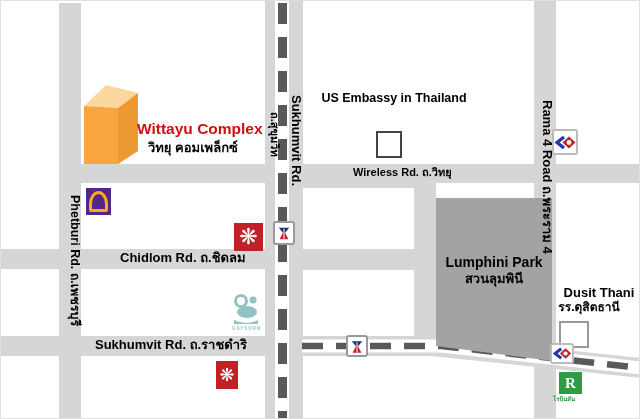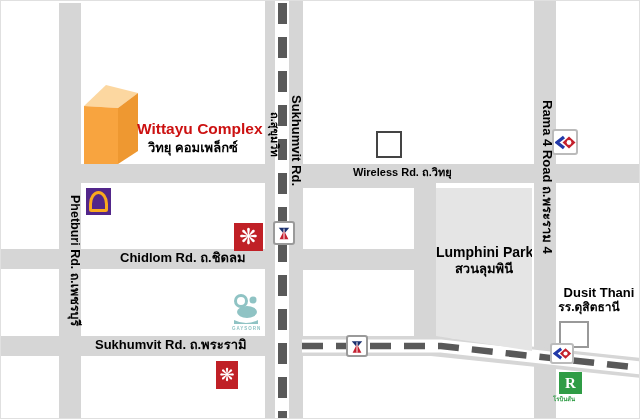--- a/index.html
+++ b/index.html
@@ -6,21 +6,21 @@
   .map{position:relative;width:640px;height:419px;background:#ffffff;overflow:hidden;
        font-family:"Liberation Sans",sans-serif;border:1px solid #e0e0e0;box-sizing:border-box;}
   .road{position:absolute;background:#d6d6d6;}
   .whiteblock{position:absolute;background:#ffffff;}
   .stripe{position:absolute;background:#ffffff;}
   .dash-v{position:absolute;background:repeating-linear-gradient(to bottom,#595959 0 21px,transparent 21px 34px);}
   .hlabel{position:absolute;font-weight:bold;color:#000;white-space:nowrap;line-height:1.1;}
   .vlabel{position:absolute;font-weight:bold;color:#000;white-space:nowrap;line-height:1;
           transform-origin:0 0;transform:rotate(90deg);}
   .center{text-align:center;}
-  .park{position:absolute;left:435px;top:187px;width:96px;height:163px;background:#e5e5e5;
+  .park{position:absolute;left:435px;top:197px;width:116px;height:163px;background:#a3a3a3;
         clip-path:polygon(0 0,100% 0,100% 100%,0 90.8%);}
   .park .hlabel{position:absolute;left:0;width:100%;}
   .mapbox{position:absolute;background:#fff;box-sizing:border-box;}
   .icon{position:absolute;box-sizing:border-box;}
   .scb{background:#52268a;display:flex;align-items:center;justify-content:center;}
   .scb-flame{width:13px;height:15px;border:3px solid #f9a91e;border-radius:50% 50% 12% 12% / 62% 62% 10% 10%;}
   .central{background:#c02026;color:#fff;display:flex;align-items:center;justify-content:center;
            font-size:22px;line-height:1;}
   .smallbox{background:#fff;border:2px solid #9a9a9a;border-radius:3px;display:flex;align-items:center;justify-content:center;}
   .tinytext{position:absolute;font-weight:bold;white-space:nowrap;}
@@ -58,37 +58,38 @@
   </div>
 
   <svg class="icon" style="left:81px;top:79px;" width="58" height="85" viewBox="0 0 58 85">
     <polygon points="2,26 24,5 56,13 36,28" fill="#fcd7a0"></polygon>
     <polygon points="36,28 56,13 56,71 36,84" fill="#ee9831"></polygon>
     <polygon points="2,26 36,28 36,84 2,84" fill="#f8a43f"></polygon>
   </svg>
   <div class="hlabel" style="left:136px;top:119px;font-size:15.5px;color:#cc1111;">Wittayu Complex</div>
   <div class="hlabel" style="left:147px;top:140px;font-size:13px;">วิทยุ คอมเพล็กซ์</div>
 
+  <div class="hlabel center" style="left:320px;top:91px;width:146px;font-size:12.5px;">US Embassy in Thailand</div>
   <div class="mapbox" style="left:375px;top:130px;width:26px;height:27px;border:2px solid #444;"></div>
 
   <div class="hlabel center" style="left:556px;top:285px;width:84px;font-size:13px;">Dusit Thani</div>
   <div class="hlabel center" style="left:556px;top:300px;width:64px;font-size:12px;">รร.ดุสิตธานี</div>
   <div class="mapbox" style="left:558px;top:320px;width:30px;height:27px;border:2px solid #999;"></div>
 
   <div class="hlabel" style="left:352px;top:165px;font-size:11px;">
     <span>Wireless Rd.</span>
     <span>ถ.วิทยุ</span>
   </div>
   <div class="hlabel" style="left:119px;top:250px;font-size:13px;">
     <span>Chidlom Rd.</span>
     <span>ถ.ชิดลม</span>
   </div>
   <div class="hlabel" style="left:94px;top:337px;font-size:13px;">
     <span>Sukhumvit Rd.</span>
-    <span>ถ.พระรามิ</span>
+    <span>ถ.ราชดำริ</span>
   </div>
   <div class="vlabel" style="left:302px;top:94px;font-size:13px;">Sukhumvit Rd.</div>
   <div class="vlabel" style="left:279px;top:111px;font-size:11px;">ถ.สุขุมวิท</div>
   <div class="vlabel" style="left:553px;top:99px;font-size:13px;">
     <span>Rama 4 Road</span>
     <span>ถ.พระราม 4</span>
   </div>
   <div class="vlabel" style="left:80px;top:194px;font-size:12.5px;">
     <span>Phetburi Rd.</span>
     <span>ถ.เพชรบุรี</span>

